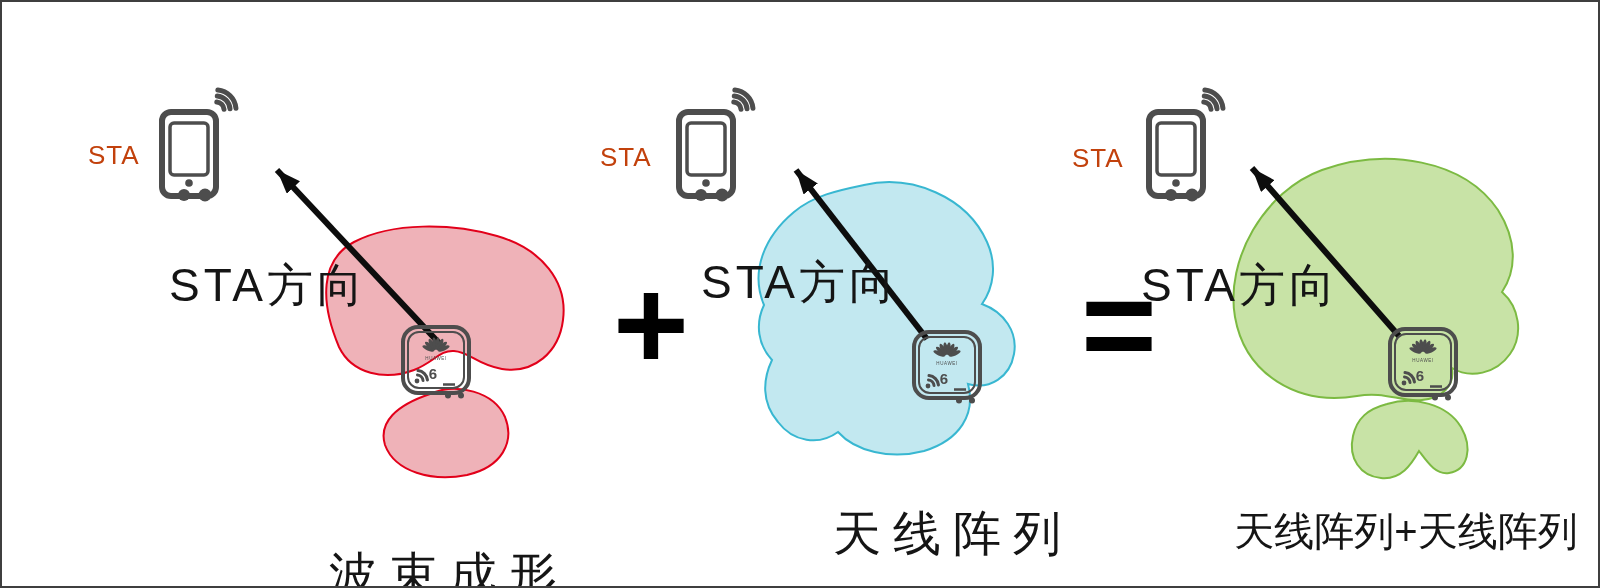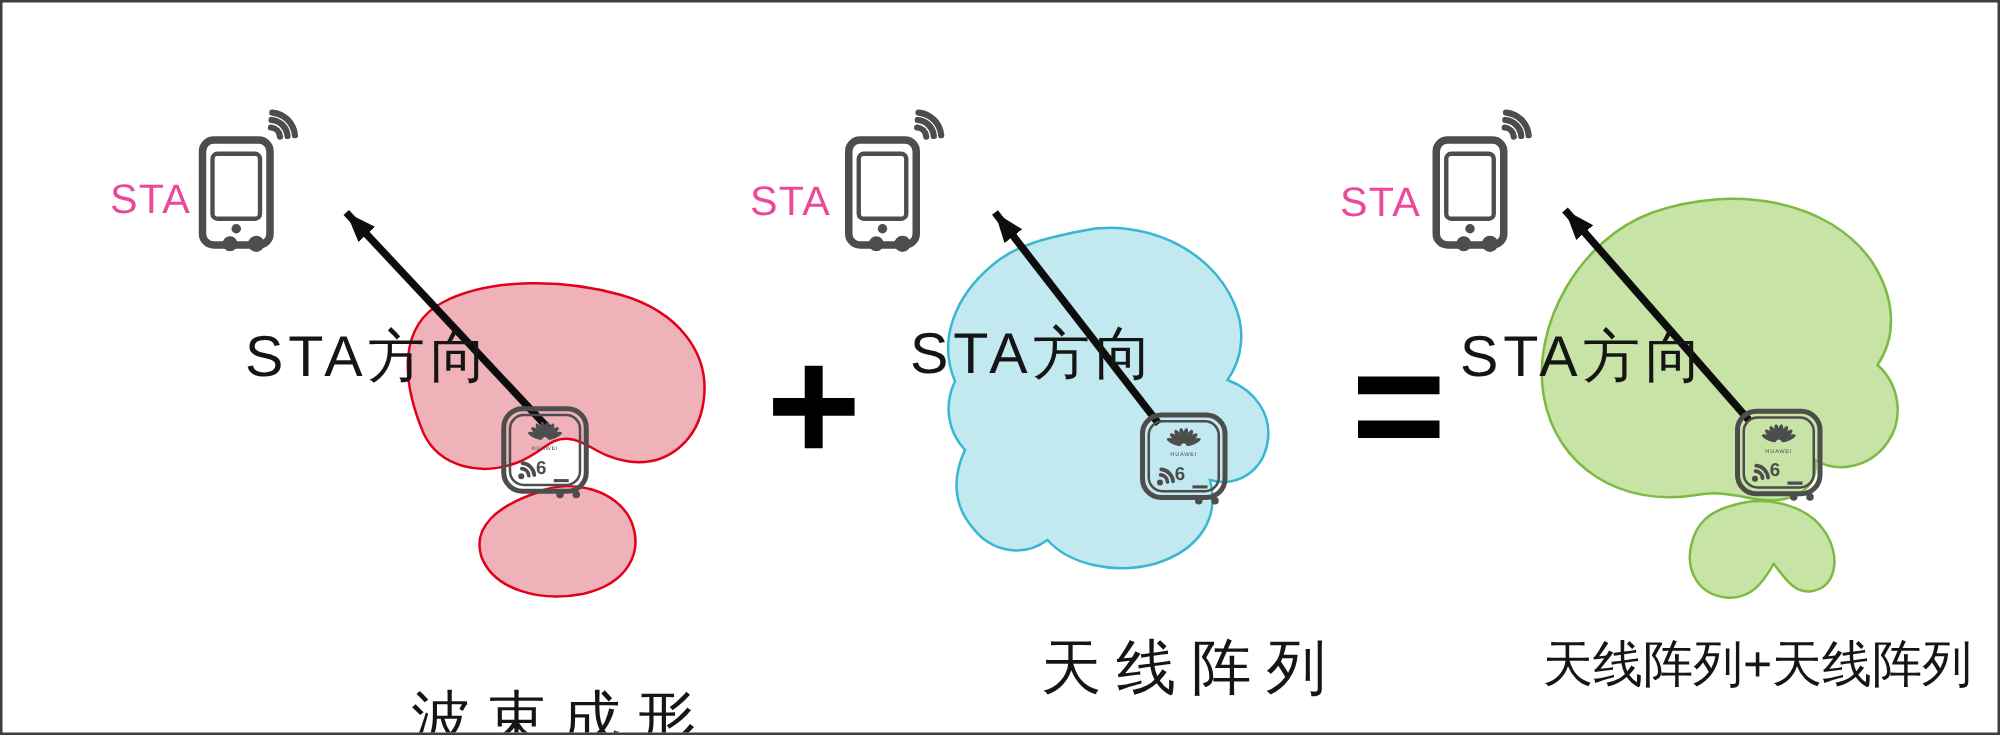--- a/index.html
+++ b/index.html
@@ -8,22 +8,22 @@
     width:1600px; height:588px;
     box-sizing:border-box;
     background:#ffffff;
     border:2px solid #3f3f3f;
     overflow:hidden;
     font-family:"Liberation Sans","DejaVu Sans",sans-serif;
     color:#1c1c1c;
   }
   svg.scene { position:absolute; left:0; top:0; width:1596px; height:584px; }
   .abs { position:absolute; white-space:nowrap; }
-  .sta-label { font-size:33px; color:#ec4899; letter-spacing:1px;text-align:right; }
-  .dir-label { font-size:46px; letter-spacing:4px; color:#151515;margin-left:27px; }
+  .sta-label { font-size:26px; color:#c2410c; letter-spacing:1px;text-align:right; }
+  .dir-label { font-size:46px; letter-spacing:4px; color:#151515; }
   .caption { font-size:48px; letter-spacing:12px; color:#151515; text-align:center; }
   .caption-3 { font-size:40px; letter-spacing:0; }
   .operator {
     font-size:130px; font-weight:700; color:#000;
     transform:translate(-50%,-54%);
     line-height:1;
   }
   
   .sta-1 { left:86px;  top:138px; }
   .sta-2 { left:598px; top:140px; }

